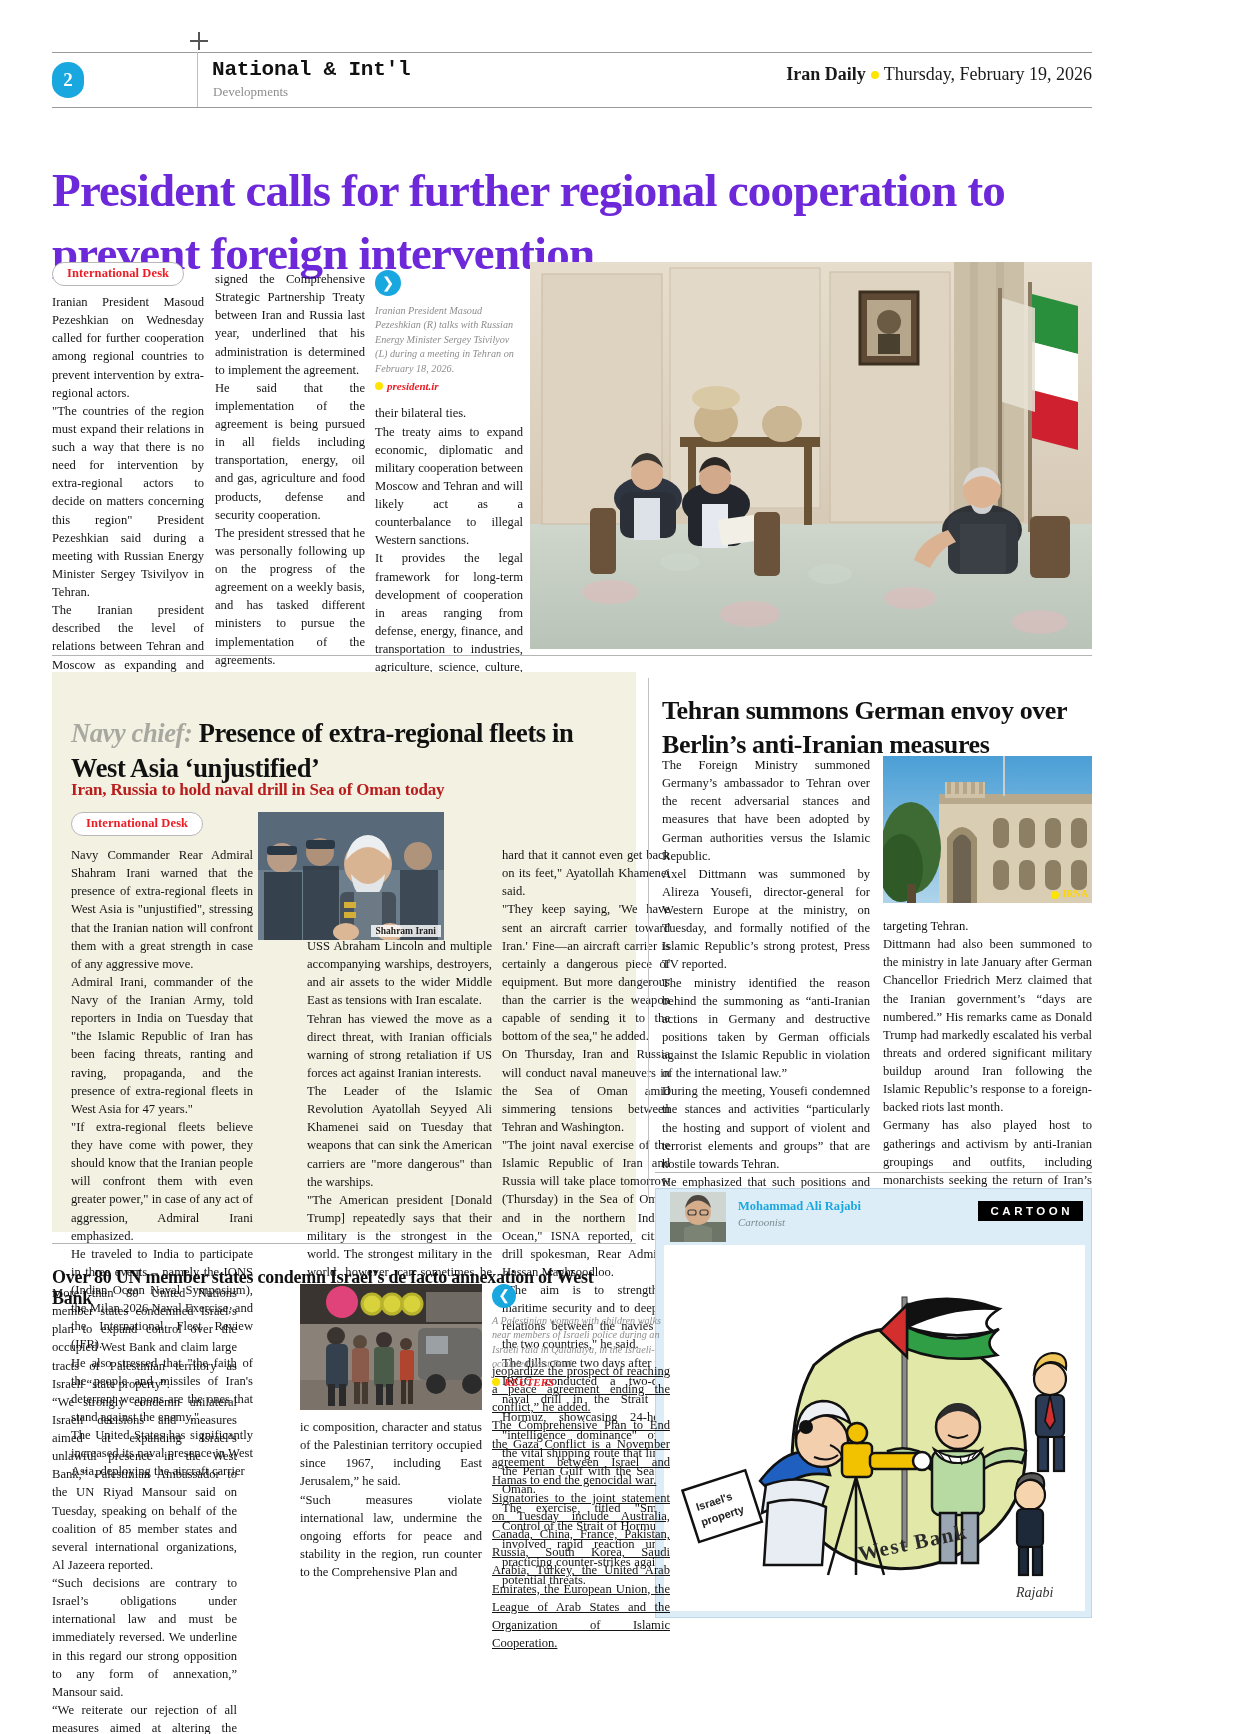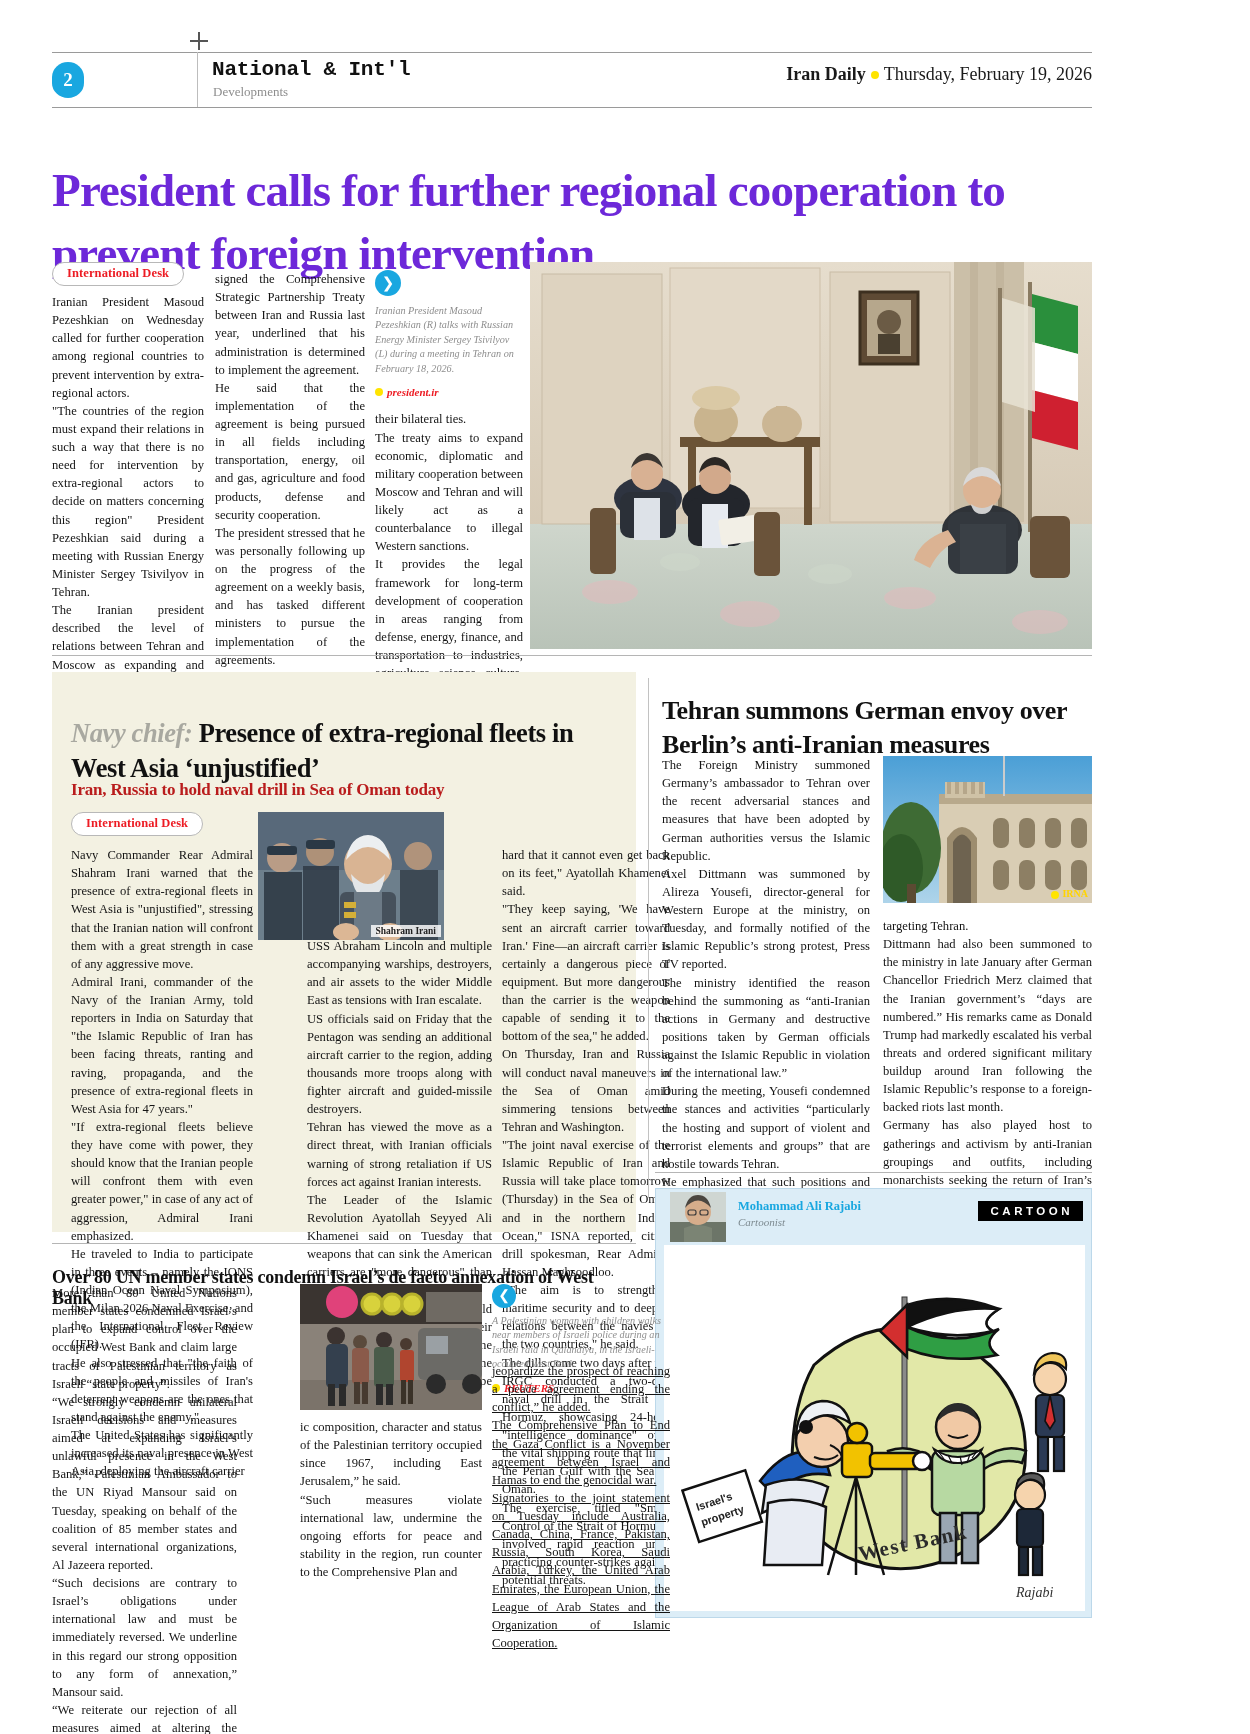--- a/index.html
+++ b/index.html
@@ -78,21 +78,21 @@
 
   .arrow-badge {
     width:26px; height:26px; border-radius:50%; background:#19a7e0;
     display:flex; align-items:center; justify-content:center;
     color:#fff; font-size:15px; line-height:1; margin-bottom:8px;
   }
   .photo-caption {
     font-family:"Liberation Serif", serif; font-style:italic;
     font-size:10.2px; line-height:1.42; color:#8e8e8e;
   }
-  .credit { display:flex; align-items:center; gap:4px; margin-top:10px; }
+  .credit { display:flex; align-items:center; gap:4px; margin-top:4px; }
   .credit .src {
     font-family:"Liberation Serif", serif; font-style:italic;
     font-weight:700; font-size:11px; color:#ed1c24;
   }
 
   .a1-photo {
     position:absolute; left:478px; top:0px; width:562px; height:387px;
     overflow:hidden; background:#cfc4b4;
   }
 
@@ -356,21 +356,21 @@
       <span class="kicker">Navy chief:</span>
       <span>Presence of extra-regional fleets in West Asia ‘unjustified’</span>
     </h2>
     <div class="navy-sub">Iran, Russia to hold naval drill in Sea of Oman today</div>
     <div class="navy-pill-wrap">
       <span class="desk-pill">International Desk</span>
     </div>
 
     <div class="navy-c1 col-body">
         <p>Navy Commander Rear Admiral Shahram Irani warned that the presence of extra-regional fleets in West Asia is "unjustified", stressing that the Iranian nation will confront them with a great strength in case of any aggressive move.</p>
-        <p>Admiral Irani, commander of the Navy of the Iranian Army, told reporters in India on Saturday that "the Islamic Republic of Iran has been facing threats, ranting and raving, propaganda, and the presence of extra-regional fleets in West Asia for 47 years."</p>
+        <p>Admiral Irani, commander of the Navy of the Iranian Army, told reporters in India on Tuesday that "the Islamic Republic of Iran has been facing threats, ranting and raving, propaganda, and the presence of extra-regional fleets in West Asia for 47 years."</p>
         <p>"If extra-regional fleets believe they have come with power, they should know that the Iranian people will confront them with even greater power," in case of any act of aggression, Admiral Irani emphasized.</p>
         <p>He traveled to India to participate in three events – namely the IONS (Indian Ocean Naval Symposium), the Milan 2026 Naval Exercise, and the International Fleet Review (IFR).</p>
         <p>He also stressed that "the faith of the people and missiles of Iran's deterrent weapons are the ones that stand against the enemy."</p>
         <p>The United States has significantly increased its naval presence in West Asia, deploying the aircraft carrier</p>
       </div>
 
     <div class="navy-photo">
       <svg viewBox="0 0 186 128" width="186" height="128" preserveAspectRatio="none">
         <rect width="186" height="128" fill="#6d7f8c"></rect>
         <rect y="0" width="186" height="58" fill="#58697a"></rect>
@@ -397,21 +397,20 @@
         </g>
 
         <ellipse cx="88" cy="120" rx="13" ry="9" fill="#dcb795"></ellipse>
         <ellipse cx="132" cy="120" rx="13" ry="9" fill="#dcb795"></ellipse>
       </svg>
       <div class="photo-tag">Shahram Irani</div>
     </div>
 
     <div class="navy-c2 col-body">
         <p>USS Abraham Lincoln and multiple accompanying warships, destroyers, and air assets to the wider Middle East as tensions with Iran escalate.</p>
-        <p>US officials said on Friday that the Pentagon was sending an additional aircraft carrier to the region, adding thousands more troops along with fighter aircraft and guided-missile destroyers.</p>
         <p>Tehran has viewed the move as a direct threat, with Iranian officials warning of strong retaliation if US forces act against Iranian interests.</p>
         <p>The Leader of the Islamic Revolution Ayatollah Seyyed Ali Khamenei said on Tuesday that weapons that can sink the American carriers are "more dangerous" than the warships.</p>
         <p>"The American president [Donald Trump] repeatedly says that their military is the strongest in the world. The strongest military in the world, however, can sometimes be struck so</p>
       </div>
     <div class="navy-c3 col-body">
         <p>hard that it cannot even get back on its feet," Ayatollah Khamenei said.</p>
         <p>"They keep saying, 'We have sent an aircraft carrier toward Iran.' Fine—an aircraft carrier is certainly a dangerous piece of equipment. But more dangerous than the carrier is the weapon capable of sending it to the bottom of the sea," he added.</p>
         <p>On Thursday, Iran and Russia will conduct naval maneuvers in the Sea of Oman amid simmering tensions between Tehran and Washington.</p>
         <p>"The joint naval exercise of the Islamic Republic of Iran and Russia will take place tomorrow (Thursday) in the Sea of Oman and in the northern Indian Ocean," ISNA reported, citing drill spokesman, Rear Admiral Hassan Maghsoodloo.</p>
         <p>"The aim is to strengthen maritime security and to deepen relations between the navies of the two countries," he said.</p>

